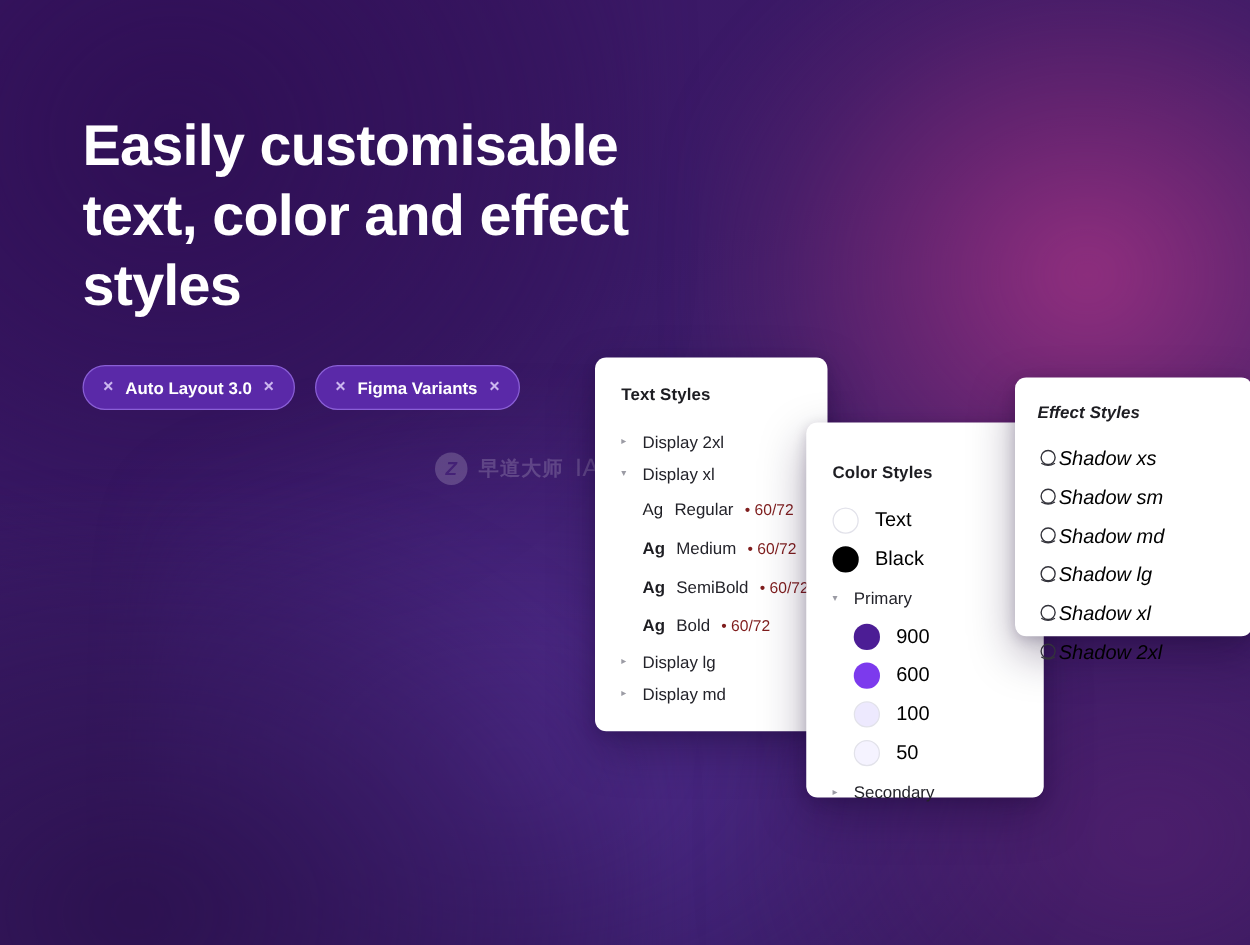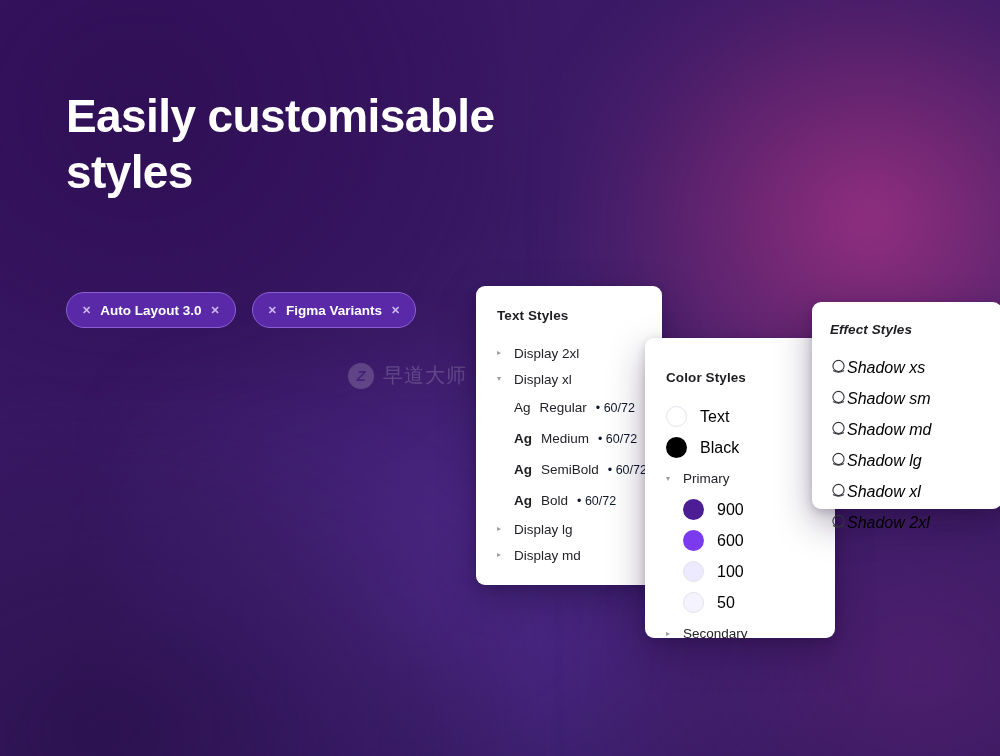--- a/index.html
+++ b/index.html
@@ -102,21 +102,21 @@
     display:flex; align-items:center; gap:9px;
     opacity:0.18; pointer-events:none;
   }
   #watermark .wm-logo {
     width:26px; height:26px; border-radius:50%;
     background:#ffffff;
     color:#6a3fa8;
     display:flex; align-items:center; justify-content:center;
     font-size:15px; font-weight:700; font-style:italic;
   }
-  #watermark .wm-cn { color:#ffffff; font-size:20px; font-weight:400; letter-spacing:1px; }
+  #watermark .wm-cn { color:#ffffff; font-size:16px; font-weight:700; letter-spacing:1px; }
   #watermark .wm-en { color:#ffffff; font-size:20px; font-weight:400; letter-spacing:0.5px; }
 
   
   .panel {
     position:absolute;
     background:#ffffff;
     border-radius:9px;
     box-shadow:0 14px 36px rgba(22,6,48,0.34), 0 3px 10px rgba(22,6,48,0.18);
   }
   .panel-title {
@@ -146,21 +146,21 @@
   #panel-text .ag-row {
     padding-left:38px; height:31px;
     display:flex; align-items:center; gap:9px;
   }
   .ag { font-size:13.5px; color:#1d1d22; }
   .ag-w400 { font-weight:400; }
   .ag-w500 { font-weight:600; }
   .ag-w600 { font-weight:700; }
   .ag-w700 { font-weight:700; }
   .wname { font-size:13.5px; color:#23232a; }
-  .wmeta { font-size:12.5px; color:#0f172a; }
+  .wmeta { font-size:12.5px; color:#7f1d1d; }
 
   
   #panel-color { left:645px; top:338px; width:190px; height:300px; padding:32px 0 0 0; z-index:3; }
   #panel-color .panel-title { padding-left:21px; margin-bottom:16px; }
   #panel-color .c-row { padding-left:21px; height:31px; display:flex; align-items:center; gap:13px; }
   #panel-color .g-row { padding-left:21px; height:31px; }
   #panel-color .g-row .lbl { margin-left:5px; }
   #panel-color .s-row { padding-left:38px; height:31px; display:flex; align-items:center; gap:13px; }
   .swatch { width:21px; height:21px; border-radius:50%; flex:0 0 21px; }
   .swatch.ring { border:1px solid #e2e2ea; }
@@ -179,20 +179,21 @@
   <div class="bg-glow-dark-tl"></div>
   <div class="bg-glow-magenta"></div>
   <div class="bg-glow-violet"></div>
   <div class="bg-glow-dark-bl"></div>
   <div class="bg-glow-br"></div>
 </div>
 
 <div id="hero">
   <h1>
     <span class="ln">Easily customisable</span>
+    <span class="ln">text, color and effect</span>
     <span class="ln">styles</span>
   </h1>
 </div>
 
 <div id="badges">
   <div class="badge">
     <span class="x">✕</span>
     <span>Auto Layout 3.0</span>
     <span class="x">✕</span>
   </div>

